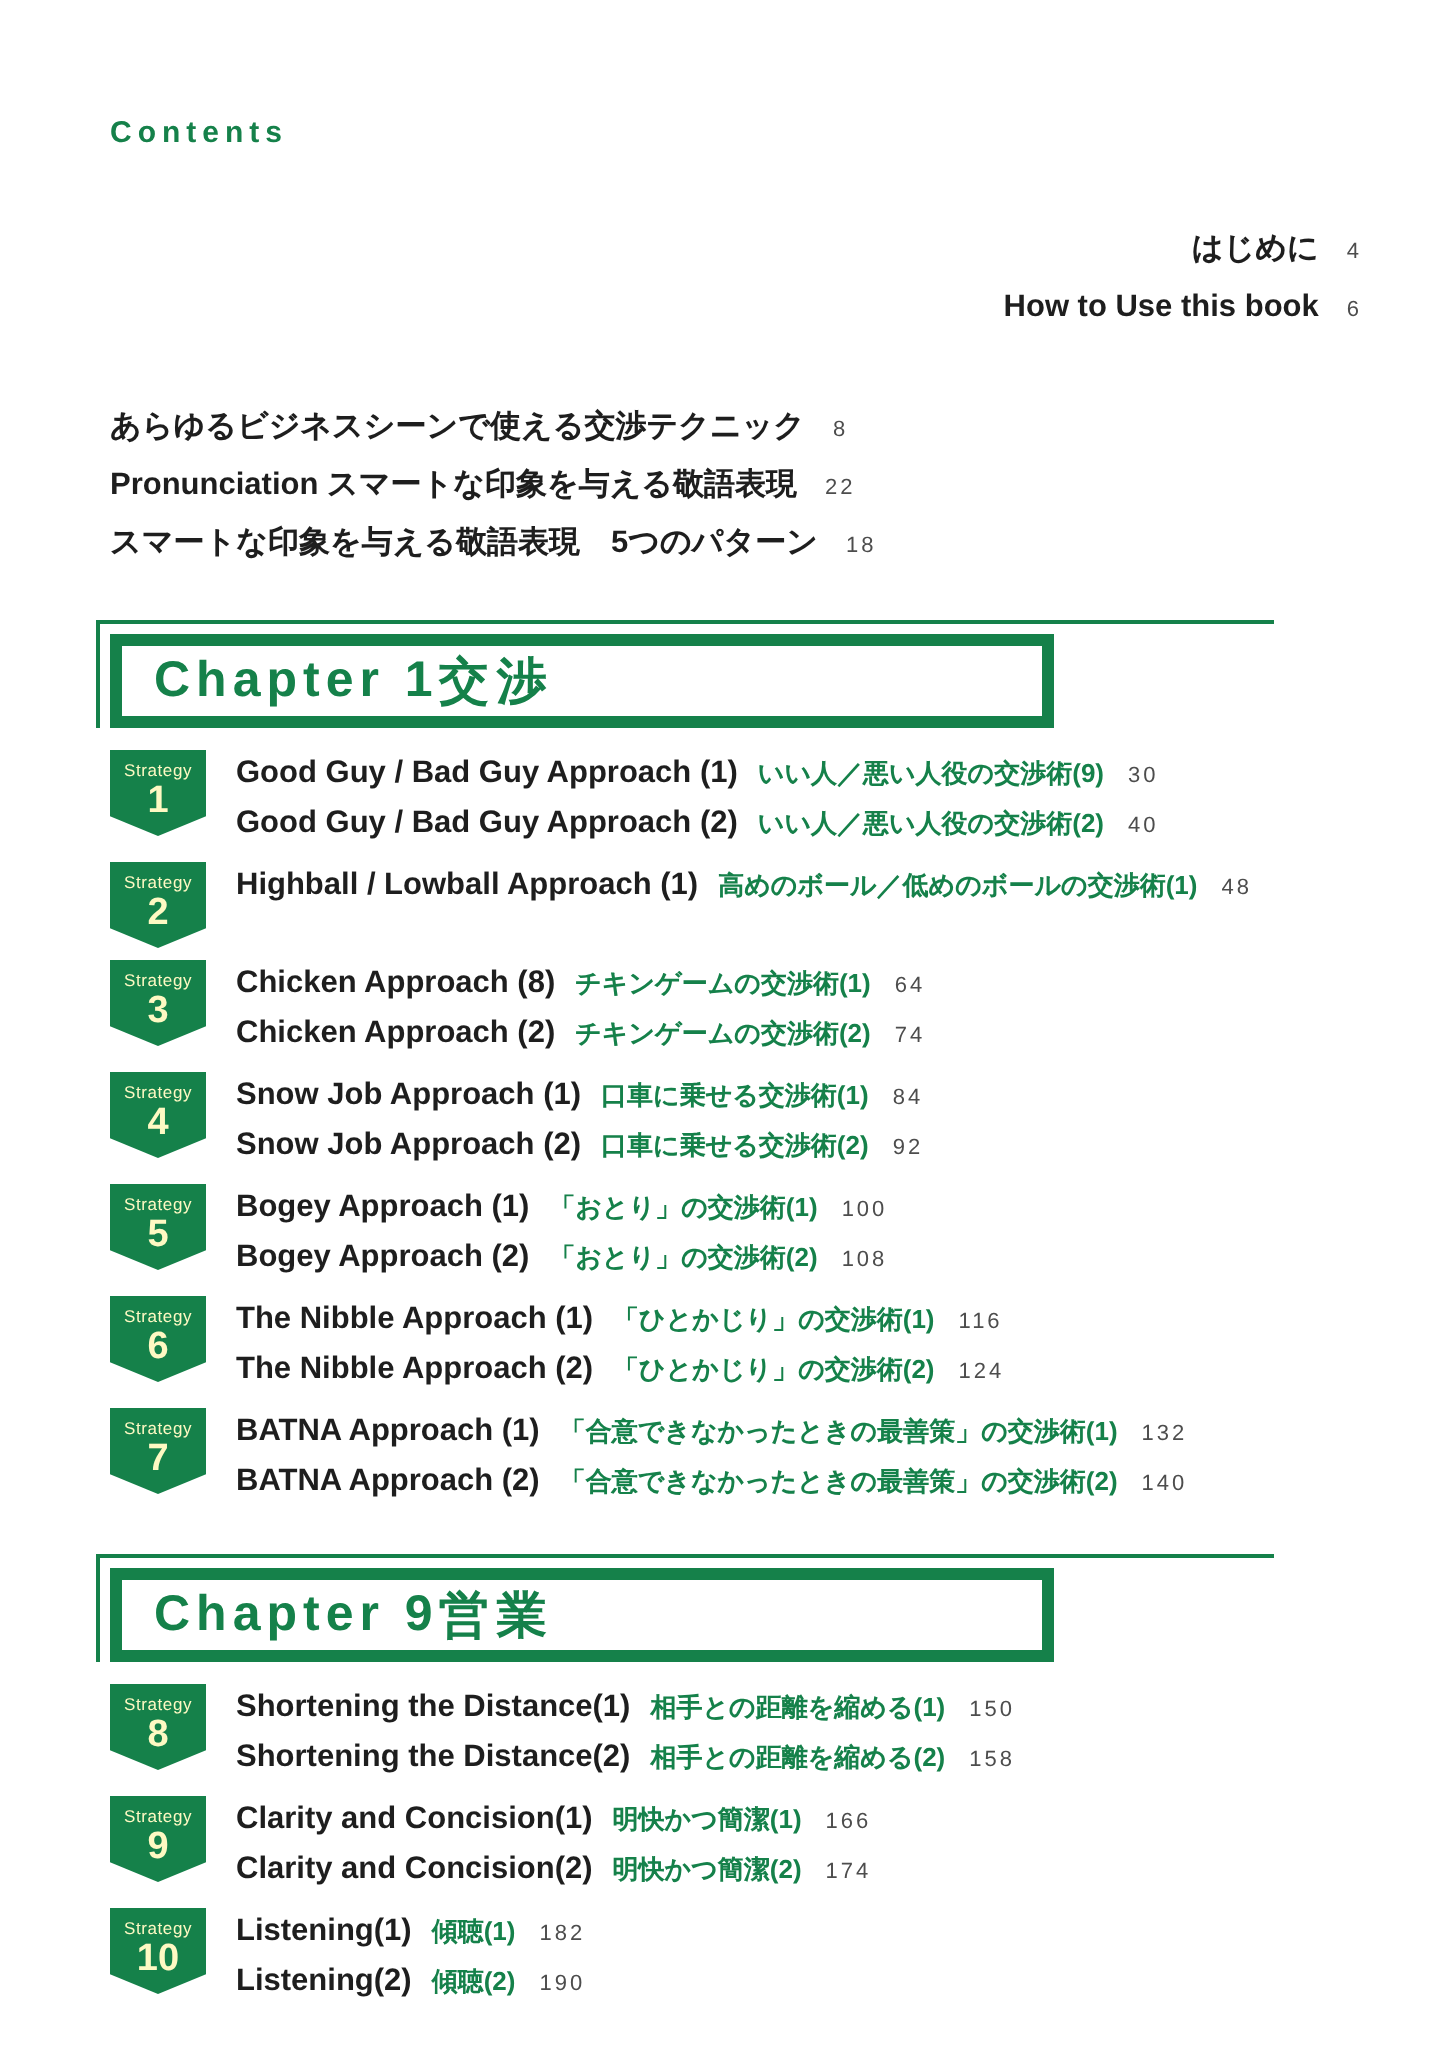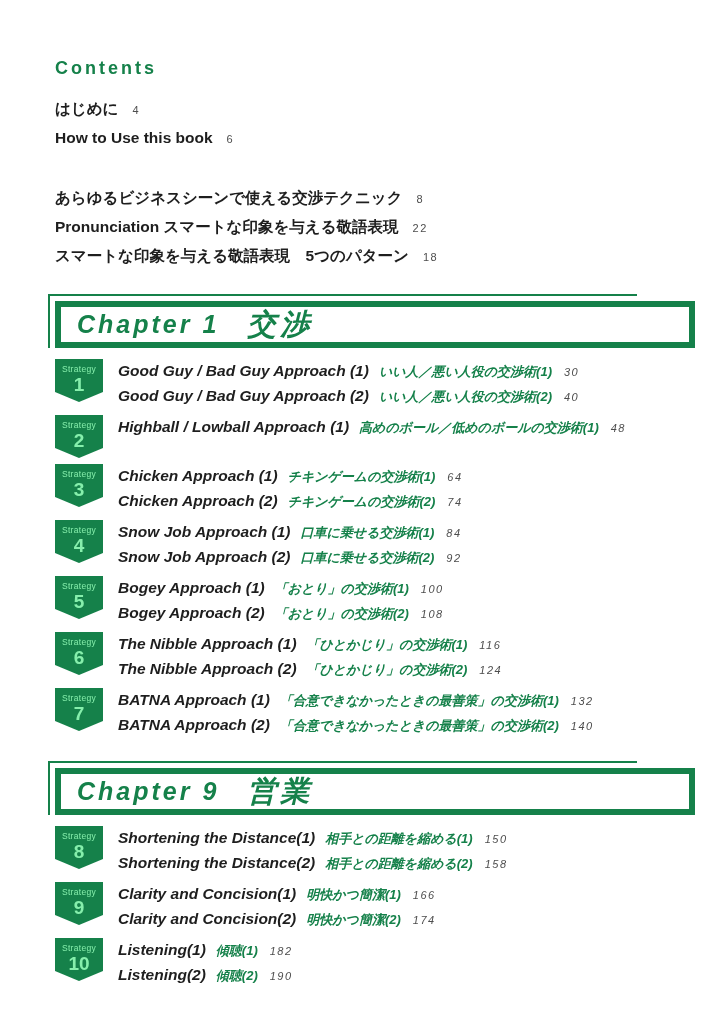--- a/index.html
+++ b/index.html
@@ -7,62 +7,62 @@
     width:721px;height:1024px;
     font-family:"Liberation Sans","DejaVu Sans",sans-serif;
     color:#1e1e1e;
     overflow:hidden;
   }
   .page{position:relative;width:721px;height:1024px;box-sizing:border-box;padding:58px 40px 0 55px;}
 
   
   .contents-label{
     color:var(--green);
-    font-size:18px;font-weight:bold;letter-spacing:3px;
+    font-size:15px;font-weight:bold;letter-spacing:3px;
   }
 
   :root{--green:#15814A;--ink:#1e1e1e;--pgnum:#4d4d4d;}
 
   
   .intro-group{list-style:none;margin:0;padding:0;}
-  .group-a{margin-top:16px;}
+  .group-a{margin-top:36px;text-align:right;}
   .group-b{margin-top:31px;}
   .intro-item{line-height:28px;white-space:nowrap;}
   .intro-item .t{font-size:15.5px;font-weight:bold;color:var(--ink);}
   .pg{font-size:11px;font-weight:normal;color:var(--pgnum);letter-spacing:1.5px;margin-left:14px;}
 
   
   .chapter-wrap{position:relative;width:582px;margin-top:30px;}
   .chapter-box{
-    box-sizing:border-box;height:47px;width:640px;
+    box-sizing:border-box;height:47px;width:472px;
     border:6px solid var(--green);
     display:flex;align-items:center;
-    padding:0 16px;background:#fff;font-style:italic;
+    padding:0 16px;background:#fff;
   }
   .chapter-outline{
     position:absolute;top:-7px;left:-7px;right:0;bottom:0;
     border-top:2.5px solid var(--green);
     border-left:2.5px solid var(--green);
     pointer-events:none;
   }
   .ch-en{color:var(--green);font-size:25px;font-weight:bold;letter-spacing:3px;white-space:pre;}
-  .ch-ja{color:var(--green);font-size:29px;font-weight:bold;letter-spacing:4px;margin-left:28px;}
+  .ch-ja{color:var(--green);font-size:25px;font-weight:bold;letter-spacing:4px;}
 
   
   .strategy-block{display:flex;margin-top:6px;}
   .strategy-block.first{margin-top:11px;}
   .badge{
     flex:none;width:48px;height:43px;
-    background:var(--green);color:#86efac;text-align:center;
+    background:var(--green);color:#fef9c3;text-align:center;
     clip-path:polygon(0 0,100% 0,100% 77%,50% 100%,0 77%);
   }
   .badge .s{display:block;font-size:8.5px;letter-spacing:.3px;padding-top:5px;}
   .badge .n{display:block;font-size:19px;font-weight:bold;line-height:1;margin-top:1px;}
   .rows{margin-left:15px;padding-top:0;}
-  .row{line-height:24px;display:flex;align-items:baseline;white-space:nowrap;font-style:italic;}
+  .row{line-height:24px;display:flex;align-items:baseline;white-space:nowrap;}
   .row .en{font-size:15.5px;font-weight:bold;color:var(--ink);}
   .row .ja{font-size:13px;font-weight:bold;color:var(--green);margin-left:10px;}
   .row .pg{margin-left:12px;}
 </style>
 </head>
 <body>
 
 <div class="page">
   <div class="contents-label">Contents</div>
 
@@ -100,21 +100,21 @@
     </div>
     <div class="strategies">
   <div class="strategy-block first">
     <div class="badge">
       <span class="s">Strategy</span>
       <span class="n">1</span>
     </div>
     <div class="rows">
   <div class="row">
     <span class="en">Good Guy / Bad Guy Approach (1)</span>
-    <span class="ja">いい人／悪い人役の交渉術(1)</span>
+    <span class="ja">いい人／悪い人役の交渉術(9)</span>
     <span class="pg">30</span>
   </div>
 
   <div class="row">
     <span class="en">Good Guy / Bad Guy Approach (2)</span>
     <span class="ja">いい人／悪い人役の交渉術(2)</span>
     <span class="pg">40</span>
   </div>
 </div>
   </div>
@@ -134,21 +134,21 @@
 </div>
   </div>
 
   <div class="strategy-block">
     <div class="badge">
       <span class="s">Strategy</span>
       <span class="n">3</span>
     </div>
     <div class="rows">
   <div class="row">
-    <span class="en">Chicken Approach (1)</span>
+    <span class="en">Chicken Approach (8)</span>
     <span class="ja">チキンゲームの交渉術(1)</span>
     <span class="pg">64</span>
   </div>
 
   <div class="row">
     <span class="en">Chicken Approach (2)</span>
     <span class="ja">チキンゲームの交渉術(2)</span>
     <span class="pg">74</span>
   </div>
 </div>

